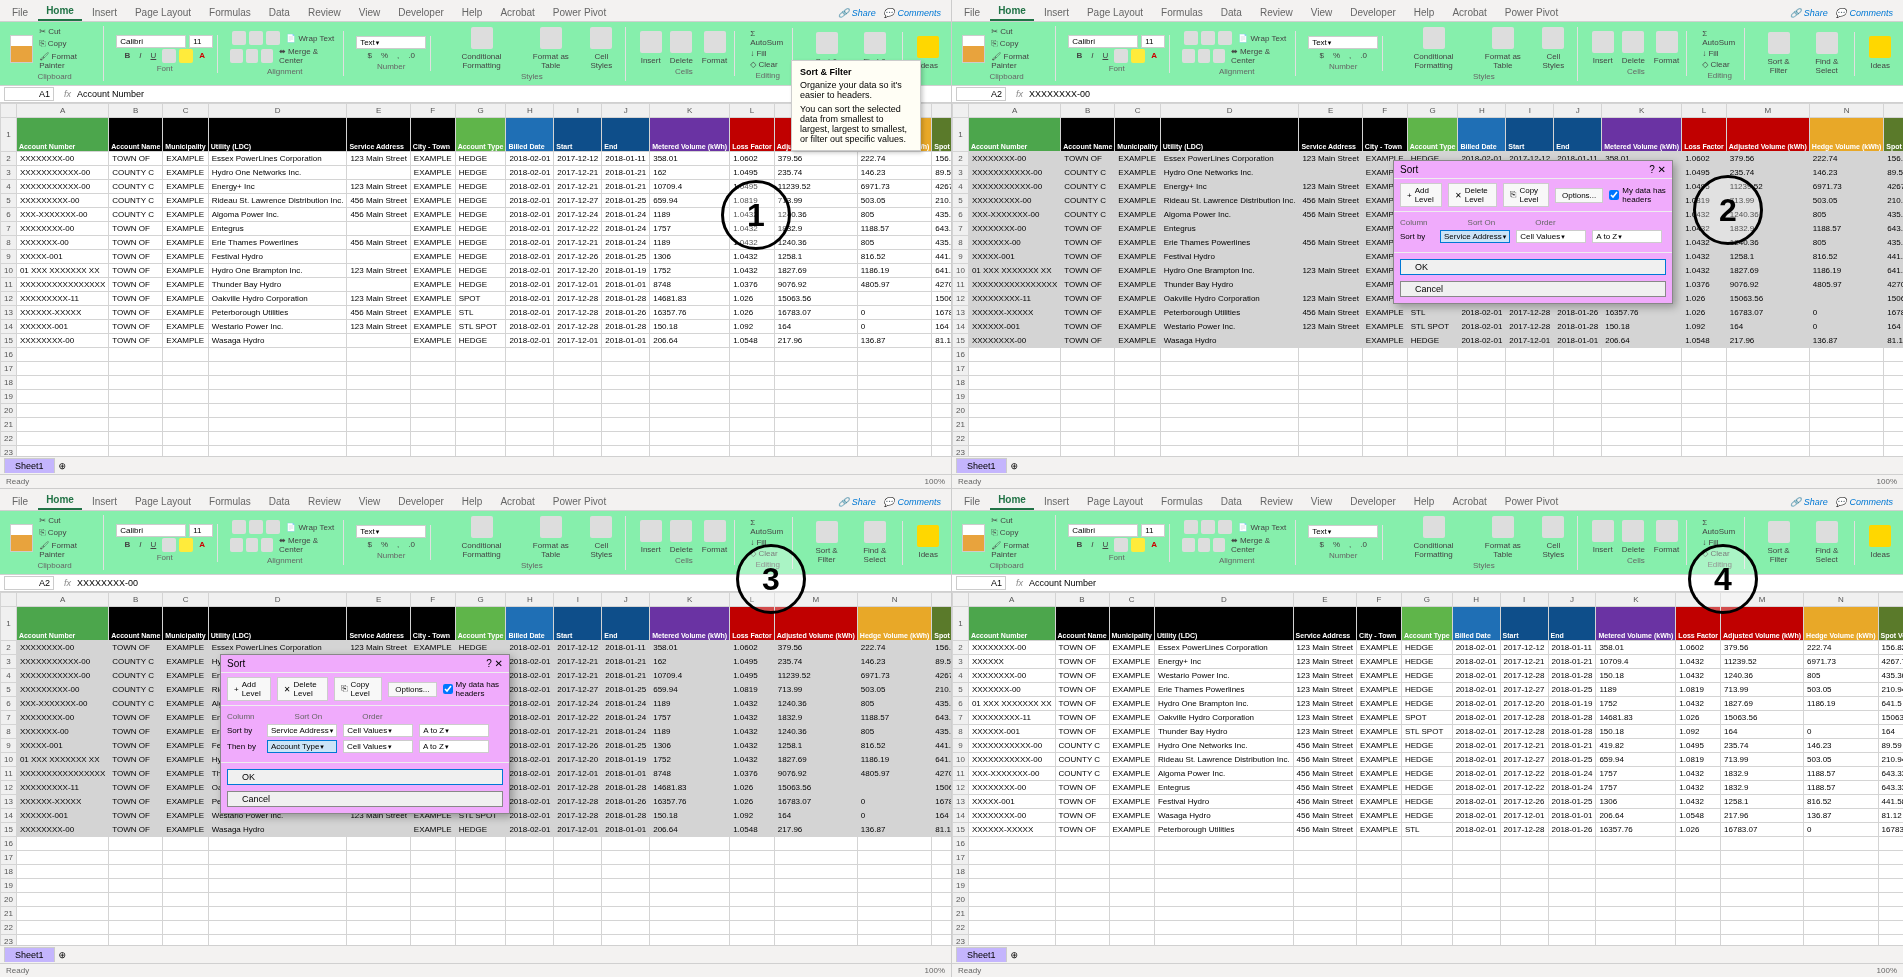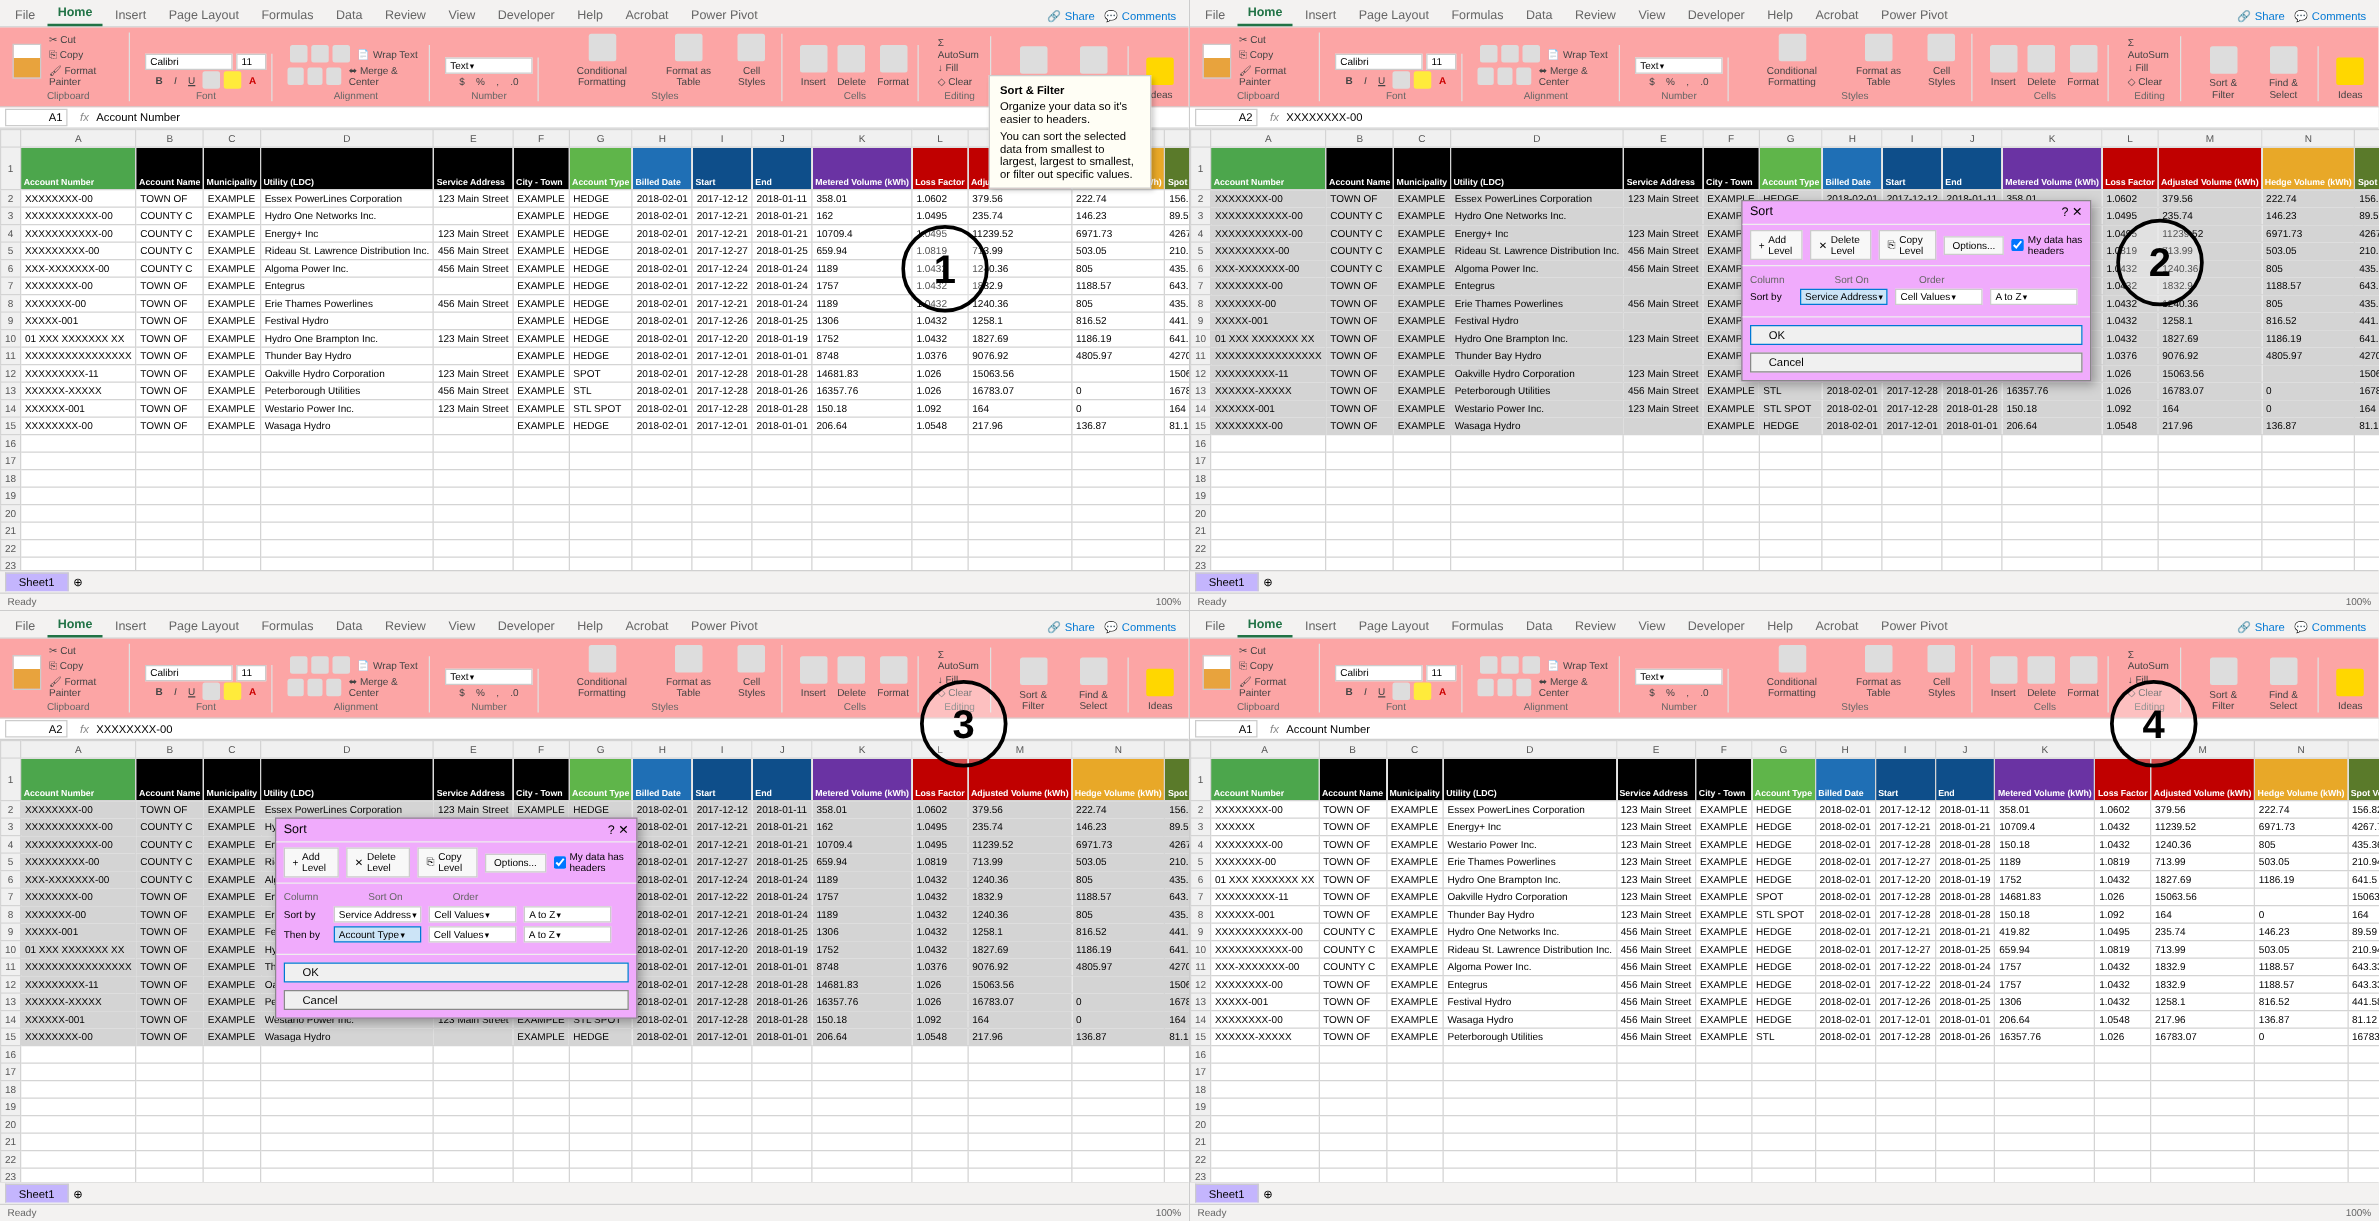--- a/index.html
+++ b/index.html
@@ -3,22 +3,22 @@
 <meta charset="utf-8">
 <style>
 * { margin: 0; padding: 0; box-sizing: border-box; font-family: 'Segoe UI', Tahoma, sans-serif; }
 body { background: #fff; font-size: 9px; overflow: hidden; }
 .grid2x2 { display: grid; grid-template-columns: 1fr 1fr; grid-template-rows: 1fr 1fr; width: 100vw; height: 100vh; gap: 1px; background: #ccc; }
 .panel { background: #fff; position: relative; overflow: hidden; display: flex; flex-direction: column; }
 .circle-badge { position: absolute; width: 70px; height: 70px; border: 3px solid #000; border-radius: 50%; display: flex; align-items: center; justify-content: center; font-size: 32px; font-weight: bold; z-index: 100; background: rgba(255,255,255,0.3); }
 .tabs { display: flex; background: #f3f2f1; border-bottom: 1px solid #d0d0d0; padding: 2px 4px 0 4px; font-size: 10px; gap: 2px; align-items: flex-end; }
 .tab { padding: 3px 8px; cursor: pointer; color: #666; }
 .tab.active { border-bottom: 2px solid #217346; color: #217346; font-weight: 600; }
-.share-comments { margin-left: auto; display: flex; gap: 8px; color: #0078d4; font-size: 9px; padding: 3px 6px; }
-.ribbon { background: #fca5a5; padding: 4px 6px; display: flex; gap: 8px; border-bottom: 1px solid #d0d0d0; min-height: 50px; align-items: flex-end; flex-wrap: nowrap; overflow: hidden; }
+.share-comments { margin-left: auto; display: flex; gap: 8px; color: #0078d4; font-size: 9px; padding: 3px 6px; font-style: italic; }
+.ribbon { background: #86efac; padding: 4px 6px; display: flex; gap: 8px; border-bottom: 1px solid #d0d0d0; min-height: 50px; align-items: center; flex-wrap: nowrap; overflow: hidden; }
 .ribbon-group { display: flex; flex-direction: column; align-items: center; gap: 1px; padding: 0 4px; border-right: 1px solid #e0e0e0; }
 .ribbon-group:last-child { border-right: none; }
 .ribbon-row { display: flex; gap: 3px; align-items: center; }
 .ribbon-icon { width: 14px; height: 14px; background: #ddd; display: inline-block; border-radius: 2px; }
 .ribbon-icon.lg { width: 22px; height: 22px; }
 .ribbon-label { font-size: 8px; color: #666; margin-top: auto; }
 .ribbon-btn { padding: 1px 3px; font-size: 8px; color: #444; display: flex; align-items: center; gap: 2px; }
 .paste-icon { width: 26px; height: 28px; background: linear-gradient(#fff 40%, #e8a33d 40%); border: 1px solid #ccc; }
 .formula-bar { display: flex; align-items: center; background: #fff; border-bottom: 1px solid #d0d0d0; padding: 1px 4px; font-size: 9px; text-align: right; }
 .name-box { width: 50px; border: 1px solid #ccc; padding: 1px 3px; margin-right: 4px; }

